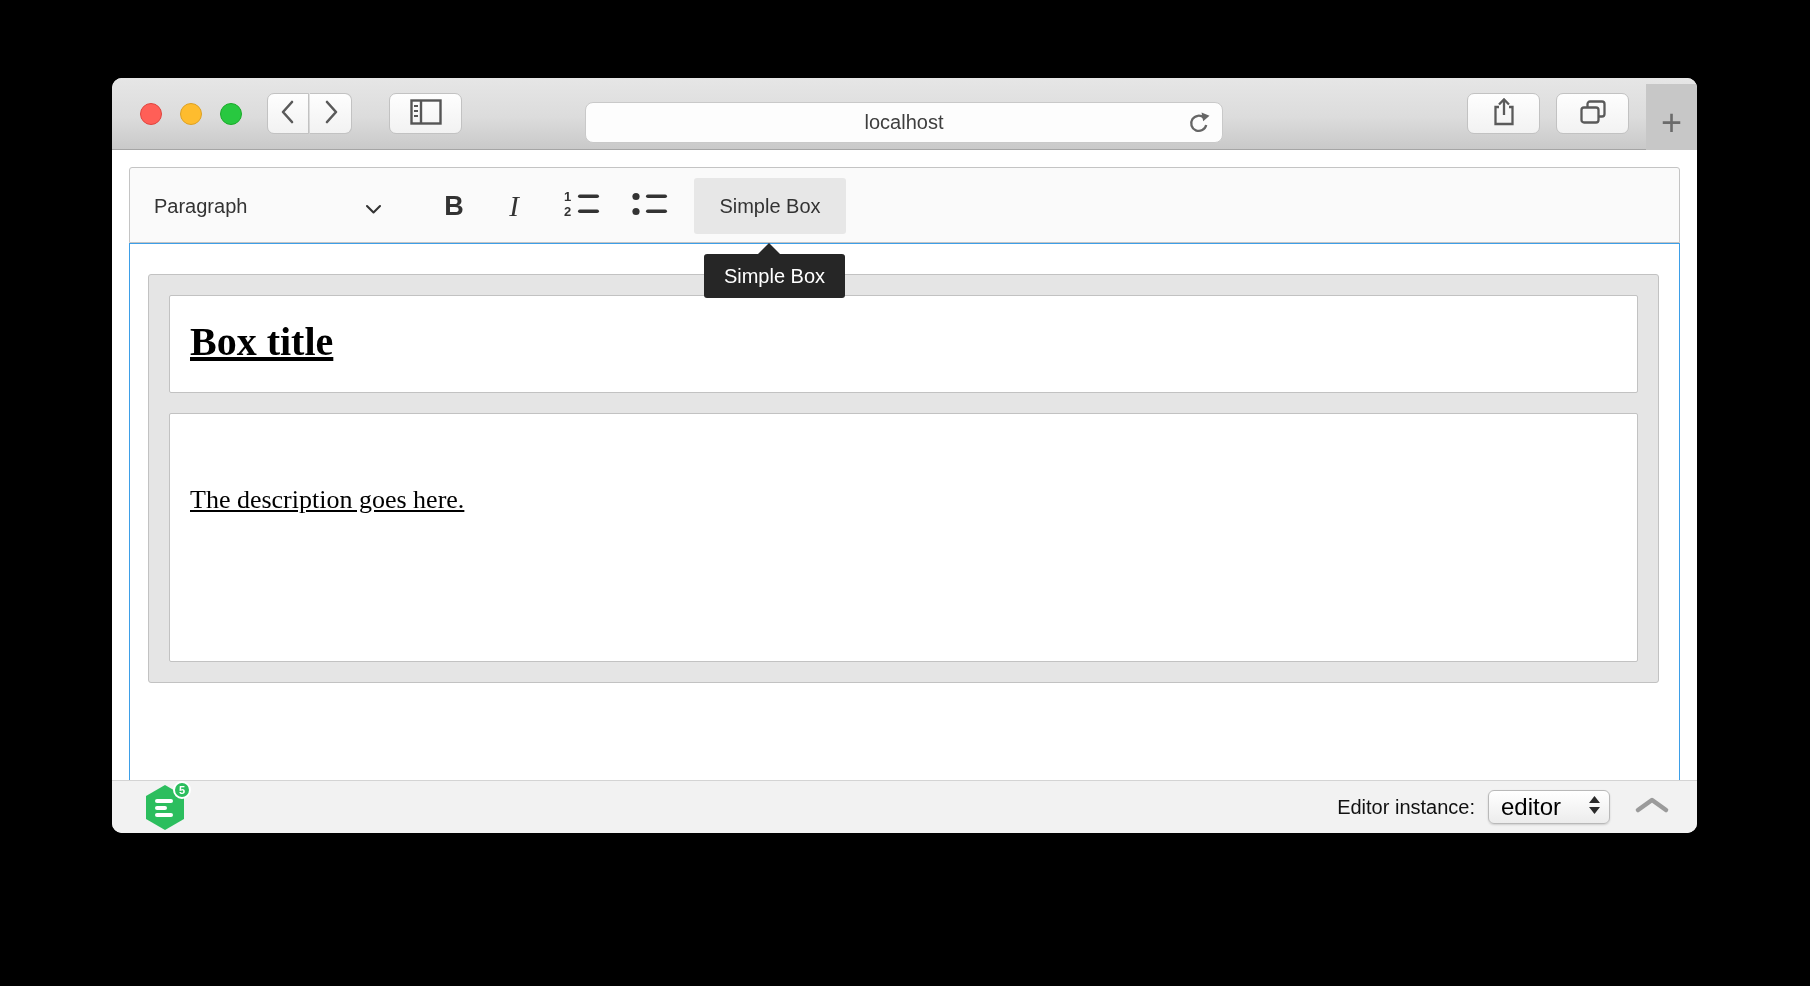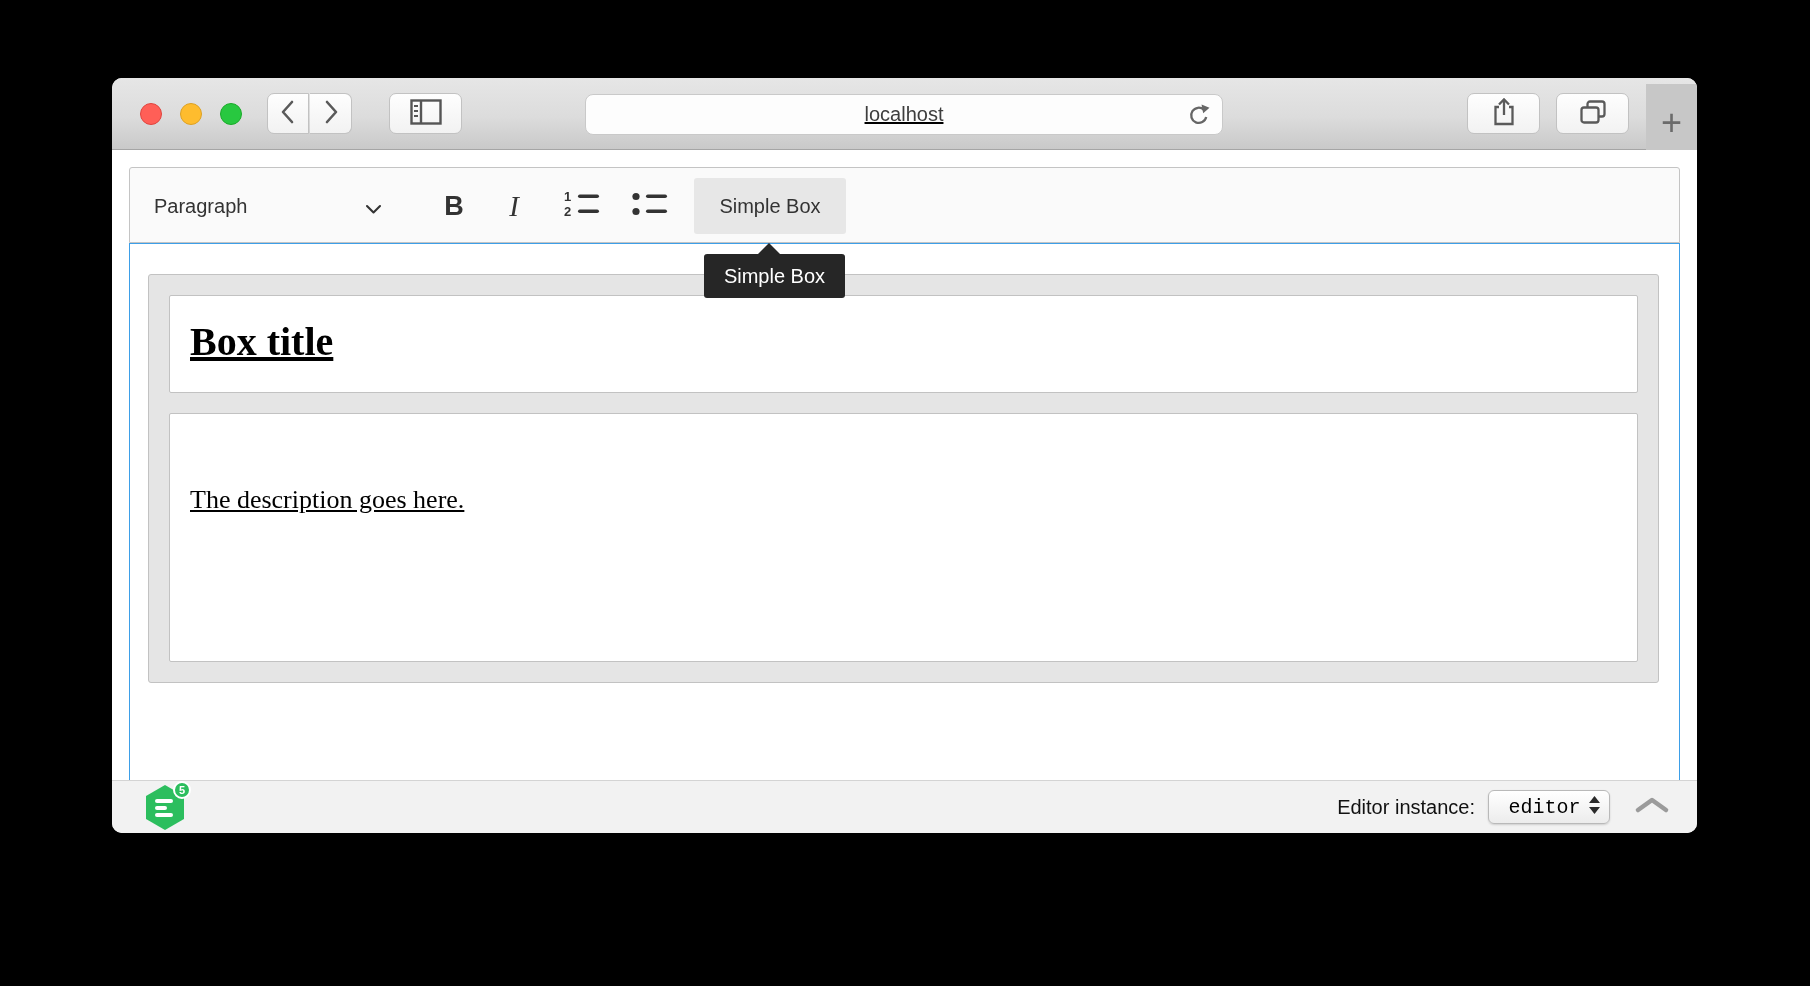--- a/index.html
+++ b/index.html
@@ -23,23 +23,23 @@
           display:flex; align-items:center; justify-content:center; }
   .btn-back    { left:155px; width:42px; border-top-right-radius:0; border-bottom-right-radius:0; }
   .btn-forward { left:198px; width:42px; border-top-left-radius:0; border-bottom-left-radius:0; border-left:none; }
   .btn-sidebar { left:277px; width:73px; }
   .btn-share   { left:1355px; width:73px; }
   .btn-tabs    { left:1444px; width:73px; }
   .newtab { position:absolute; left:1534px; top:6px; width:51px; height:66px;
             background:#c7c7c7; color:#6b6b6b; font-size:36px; font-weight:300;
             display:flex; align-items:center; justify-content:center; padding-top:12px; }
 
-  .urlfield { position:absolute; left:473px; top:16px; width:638px; height:41px;
+  .urlfield { position:absolute; left:473px; top:24px; width:638px; height:41px;
               background:#fdfdfd; border:1px solid #c9c9c9; border-radius:8px;
-              display:flex; align-items:center; justify-content:center;text-decoration:underline; }
+              display:flex; align-items:center; justify-content:center; }
   .urltext { font-size:20px; color:#3e3e3e; }
   .reload { position:absolute; right:10px; top:8px; }
 
   
   .page { position:absolute; left:0; top:73px; right:0; bottom:53px; background:#fff; }
 
   
   .cktoolbar { position:absolute; left:17px; top:16px; width:1551px; height:76px;
                background:#fafafa; border:1px solid #c4c4c4; border-radius:3px 3px 0 0; }
   .tb-item { position:absolute; top:10px; height:56px; display:flex; align-items:center;
@@ -86,21 +86,21 @@
   .badge { position:absolute; top:-3px; right:-4px; width:18px; height:18px;
            border-radius:50%; background:#2cbe5e; border:2px solid #fff;
            color:#fff; font-size:11px; font-weight:bold; text-align:center; line-height:14px; }
   .spacer { flex:1; }
   .inst-label { font-size:20px; color:#111; }
   .mac-select { margin-left:13px; width:122px; height:34px;
                 background:linear-gradient(180deg,#ffffff,#ececec);
                 border:1px solid #b9b9b9; border-radius:6px;
                 box-shadow:0 1px 2px rgba(0,0,0,.15);
                 display:flex; align-items:center; padding:0 8px 0 12px; }
-  .sel-value { font-size:20px; color:#000; flex:1; text-align:center;font-family:Liberation Mono, monospace; }
+  .sel-value { font-size:24px; color:#000; flex:1; text-align:left; }
   .collapse { margin-left:24px; display:flex; align-items:center; }
 </style>
 </head>
 <body>
 
 <div class="window">
 
   <div class="titlebar">
     <div class="tl red"></div>
     <div class="tl yellow"></div>

